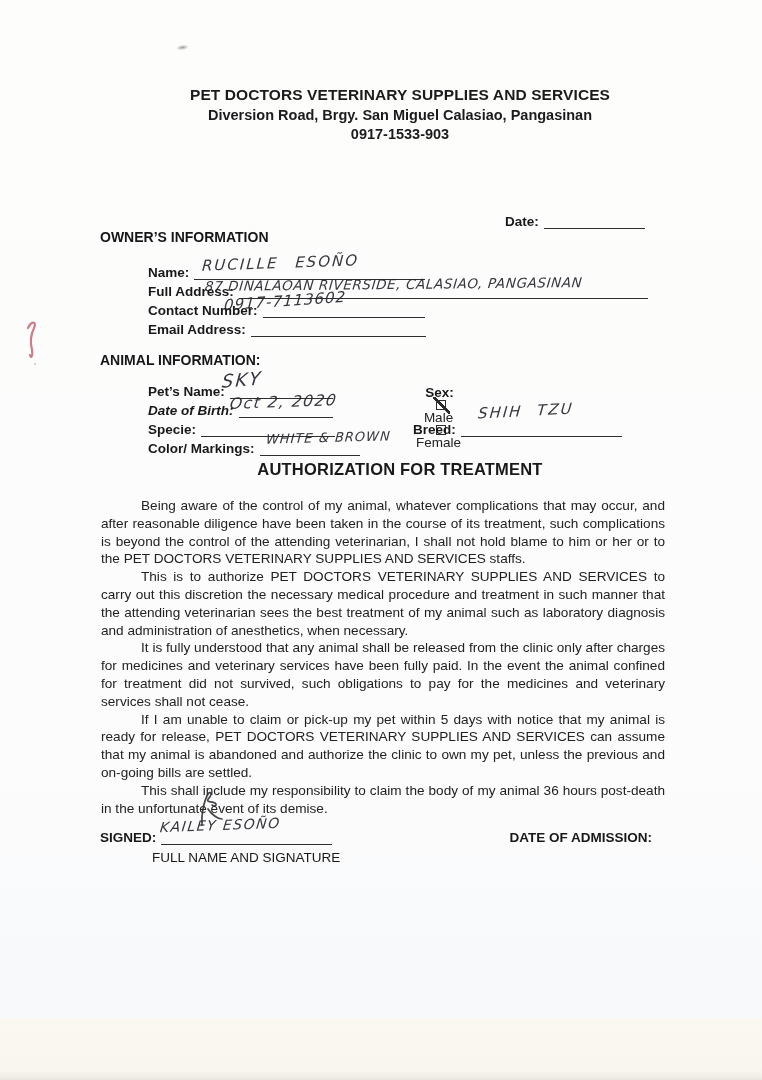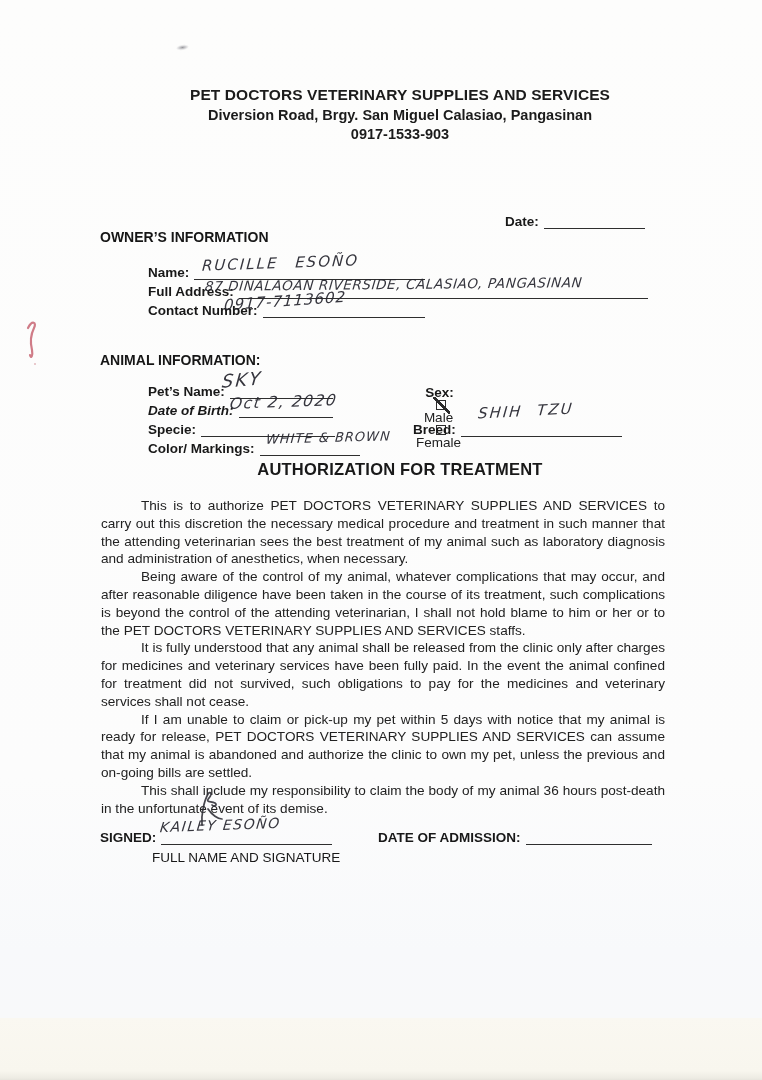--- a/index.html
+++ b/index.html
@@ -91,20 +91,24 @@
     <span class="fill-line"></span>
   </div>
   <div class="row" style="left:148px; top:284px; width:500px;">
     <span class="lbl">Full Address:</span>
     <span class="fill-line"></span>
   </div>
   <div class="row" style="left:148px; top:303px; width:277px;">
     <span class="lbl">Contact Number:</span>
     <span class="fill-line"></span>
   </div>
+  <div class="row" style="left:148px; top:322px; width:278px;">
+    <span class="lbl">Email Address:</span>
+    <span class="fill-line"></span>
+  </div>
 
   <span class="hw hw-name">RUCILLE ESOÑO</span>
   <span class="hw hw-addr">87 DINALAOAN RIVERSIDE, CALASIAO, PANGASINAN</span>
   <span class="hw hw-contact">0917-7113602</span>
 
   <div class="sec-title" style="left:100px; top:352px;">ANIMAL INFORMATION:</div>
 
   <div class="row" style="left:148px; top:384px; width:185px;">
     <span class="lbl">Pet’s Name:</span>
     <span class="fill-line"></span>
@@ -135,36 +139,36 @@
     <span class="fill-line"></span>
   </div>
 
   <span class="hw hw-pet">SKY</span>
   <span class="hw hw-dob">Oct 2, 2020</span>
   <span class="hw hw-breed">SHIH TZU</span>
   <span class="hw hw-color">WHITE &amp; BROWN</span>
 
   <div class="auth-title">AUTHORIZATION FOR TREATMENT</div>
   <div class="paras">
+    <p>Being aware of the control of my animal, whatever complications that may occur, and after reasonable diligence have been taken in the course of its treatment, such complications is beyond the control of the attending veterinarian, I shall not hold blame to him or her or to the PET DOCTORS VETERINARY SUPPLIES AND SERVICES staffs.</p>
     <p>This is to authorize PET DOCTORS VETERINARY SUPPLIES AND SERVICES to carry out this discretion the necessary medical procedure and treatment in such manner that the attending veterinarian sees the best treatment of my animal such as laboratory diagnosis and administration of anesthetics, when necessary.</p>
-    <p>Being aware of the control of my animal, whatever complications that may occur, and after reasonable diligence have been taken in the course of its treatment, such complications is beyond the control of the attending veterinarian, I shall not hold blame to him or her or to the PET DOCTORS VETERINARY SUPPLIES AND SERVICES staffs.</p>
     <p>It is fully understood that any animal shall be released from the clinic only after charges for medicines and veterinary services have been fully paid. In the event the animal confined for treatment did not survived, such obligations to pay for the medicines and veterinary services shall not cease.</p>
     <p>If I am unable to claim or pick-up my pet within 5 days with notice that my animal is ready for release, PET DOCTORS VETERINARY SUPPLIES AND SERVICES can assume that my animal is abandoned and authorize the clinic to own my pet, unless the previous and on-going bills are settled.</p>
     <p>This shall include my responsibility to claim the body of my animal 36 hours post-death in the unfortunate event of its demise.</p>
   </div>
 
   <svg class="squiggle" width="44" height="42" viewBox="0 0 44 42">
     <path d="M14 36 C13 26 16 12 20 5 C22 2 25 4 21 9 C17 14 23 12 27 14 C30 16 26 18 24 16 M20 20 C24 26 30 30 34 30" fill="none" stroke="#2b2b33" stroke-width="1.7" stroke-linecap="round" opacity="0.88"></path>
   </svg>
 
   <div class="row" style="left:100px; top:830px; width:232px;">
     <span class="lbl">SIGNED:</span>
     <span class="fill-line"></span>
   </div>
   <span class="hw hw-signed">KAILEY ESOÑO</span>
   <div class="sig-caption">FULL NAME AND SIGNATURE</div>
 
-  <div class="row" style="left:378px; top:830px; width:274px;">
+  <div class="row" style="left:378px; top:830px; width:274px;flex-direction:column;">
     <span class="lbl">DATE OF ADMISSION:</span>
     <span class="fill-line"></span>
   </div>
 
 </div>
 
 </body></html>

